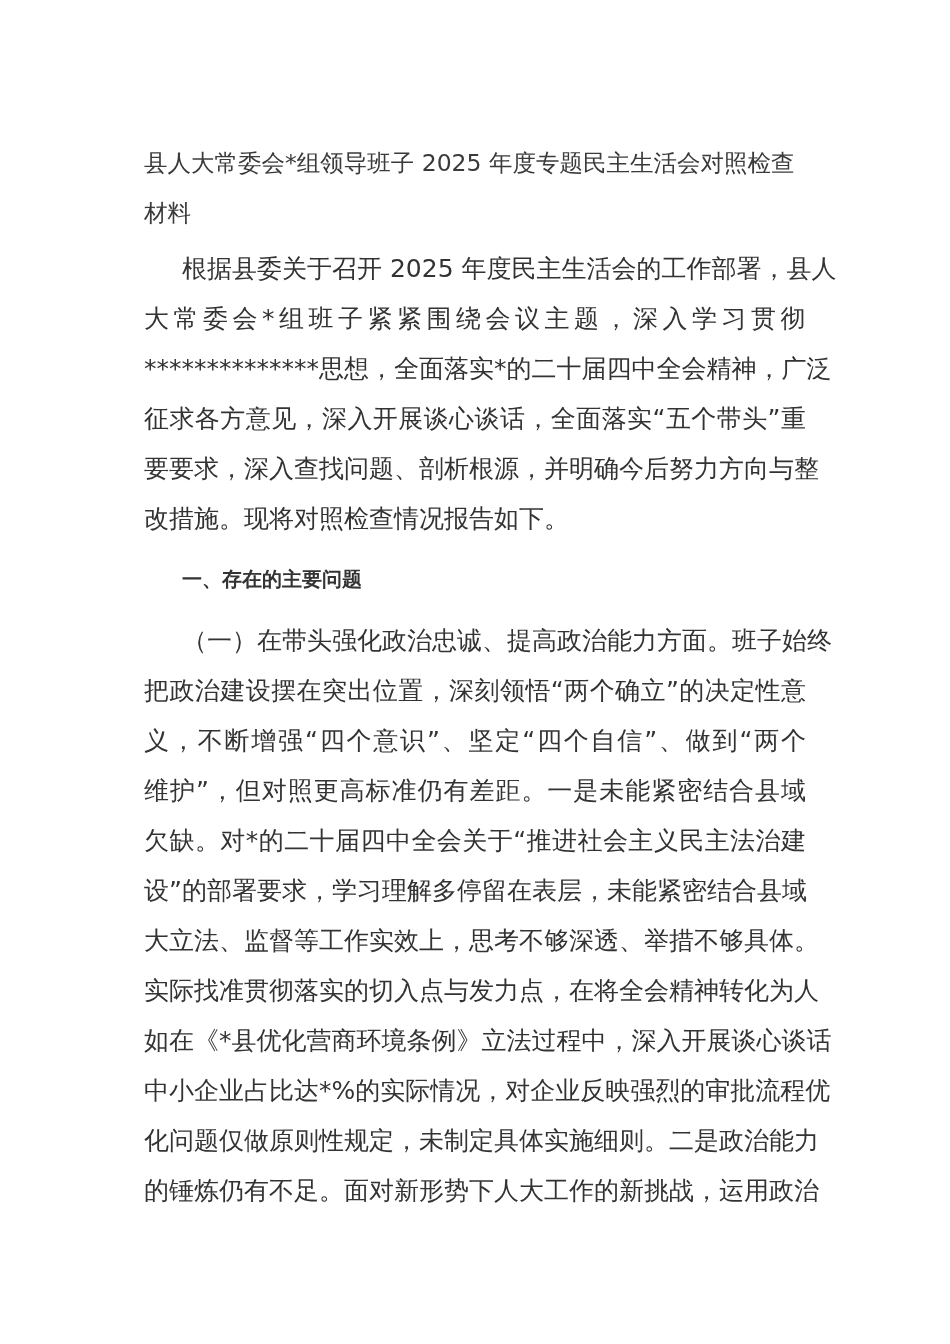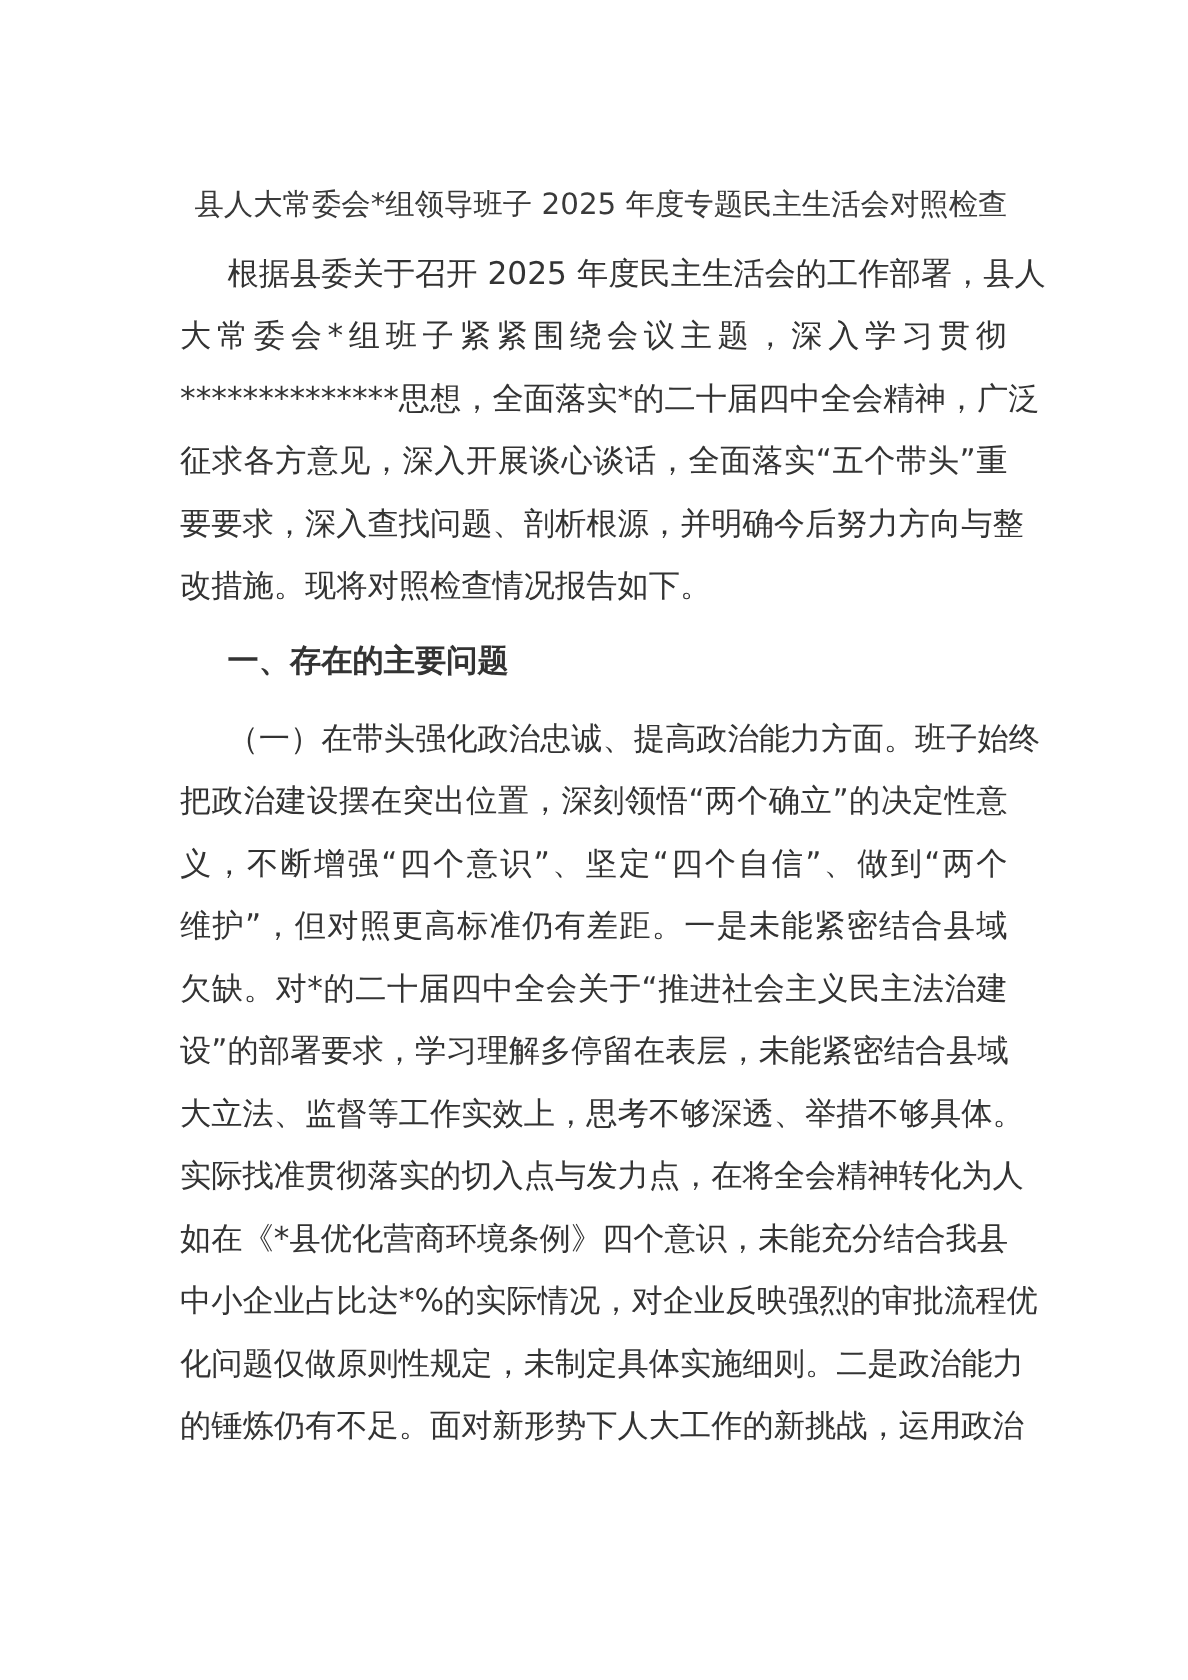--- a/index.html
+++ b/index.html
@@ -15,21 +15,21 @@
       font-family: "DejaVu Sans", "Liberation Sans", sans-serif;
       color: #333333;
     }
     .page {
       position: absolute;
       left: 144px;
       top: 138px;
       width: 662px;
     }
     .title {
-      text-align: right;
+      text-align: left;
       font-size: 23.5px;
       line-height: 50px;
       color: #3a3a3a;
       margin: 0;
       font-weight: normal;
     }
     .para {
       font-size: 25px;
       line-height: 50px;
       color: #333333;
@@ -42,37 +42,38 @@
       text-align-last: justify;
     }
     .line.last {
       text-align-last: left;
     }
     .indent {
       padding-left: 38px;
     }
     .intro { margin-top: 6px; }
     .heading1 {
-      font-size: 25px;
+      font-size: 20px;
       font-weight: bold;
       line-height: 50px;
       margin: 10px 0 0 0;
       padding-left: 38px;
       color: #333333;
     }
     .section-para { margin-top: 12px; }
     b, .bold { font-weight: normal; color: #333333; }
   </style>
 </head>
 <body>
 
 <div class="page">
 
   <h1 class="title">
     <span class="title-line" style="display:block">县人大常委会*组领导班子 2025 年度专题民主生活会对照检查</span>
+    <span class="title-line" style="display:block">材料</span>
   </h1>
 
   <p class="para intro">
     <span class="line indent">根据县委关于召开 2025 年度民主生活会的工作部署，县人</span>
     <span class="line" style="letter-spacing:0.5px">大常委会*组班子紧紧围绕会议主题，深入学习贯彻</span>
     <span class="line">**************思想，全面落实*的二十届四中全会精神，广泛</span>
     <span class="line">征求各方意见，深入开展谈心谈话，全面落实“五个带头”重</span>
     <span class="line">要要求，深入查找问题、剖析根源，并明确今后努力方向与整</span>
     <span class="line last">改措施。现将对照检查情况报告如下。</span>
   </p>
@@ -81,19 +82,19 @@
 
   <p class="para section-para">
     <span class="line indent"><b>（一）在带头强化政治忠诚、提高政治能力方面。</b><span>班子始终</span></span>
     <span class="line">把政治建设摆在突出位置，深刻领悟“两个确立”的决定性意</span>
     <span class="line">义，不断增强“四个意识”、坚定“四个自信”、做到“两个</span>
     <span class="line"><span>维护”，但对照更高标准仍有差距。</span><b>一是</b><span>未能紧密结合县域</span></span>
     <span class="line">欠缺。对*的二十届四中全会关于“推进社会主义民主法治建</span>
     <span class="line">设”的部署要求，学习理解多停留在表层，未能紧密结合县域</span>
     <span class="line">大立法、监督等工作实效上，思考不够深透、举措不够具体。</span>
     <span class="line">实际找准贯彻落实的切入点与发力点，在将全会精神转化为人</span>
-    <span class="line">如在《*县优化营商环境条例》四个意识，未能充分结合我县</span>
+    <span class="line">如在《*县优化营商环境条例》立法过程中，深入开展谈心谈话</span>
     <span class="line">中小企业占比达*%的实际情况，对企业反映强烈的审批流程优</span>
     <span class="line"><span>化问题仅做原则性规定，未制定具体实施细则。</span><b>二是</b><span>政治能力</span></span>
     <span class="line">的锤炼仍有不足。面对新形势下人大工作的新挑战，运用政治</span>
   </p>
 
 </div>
 
 </body></html>

